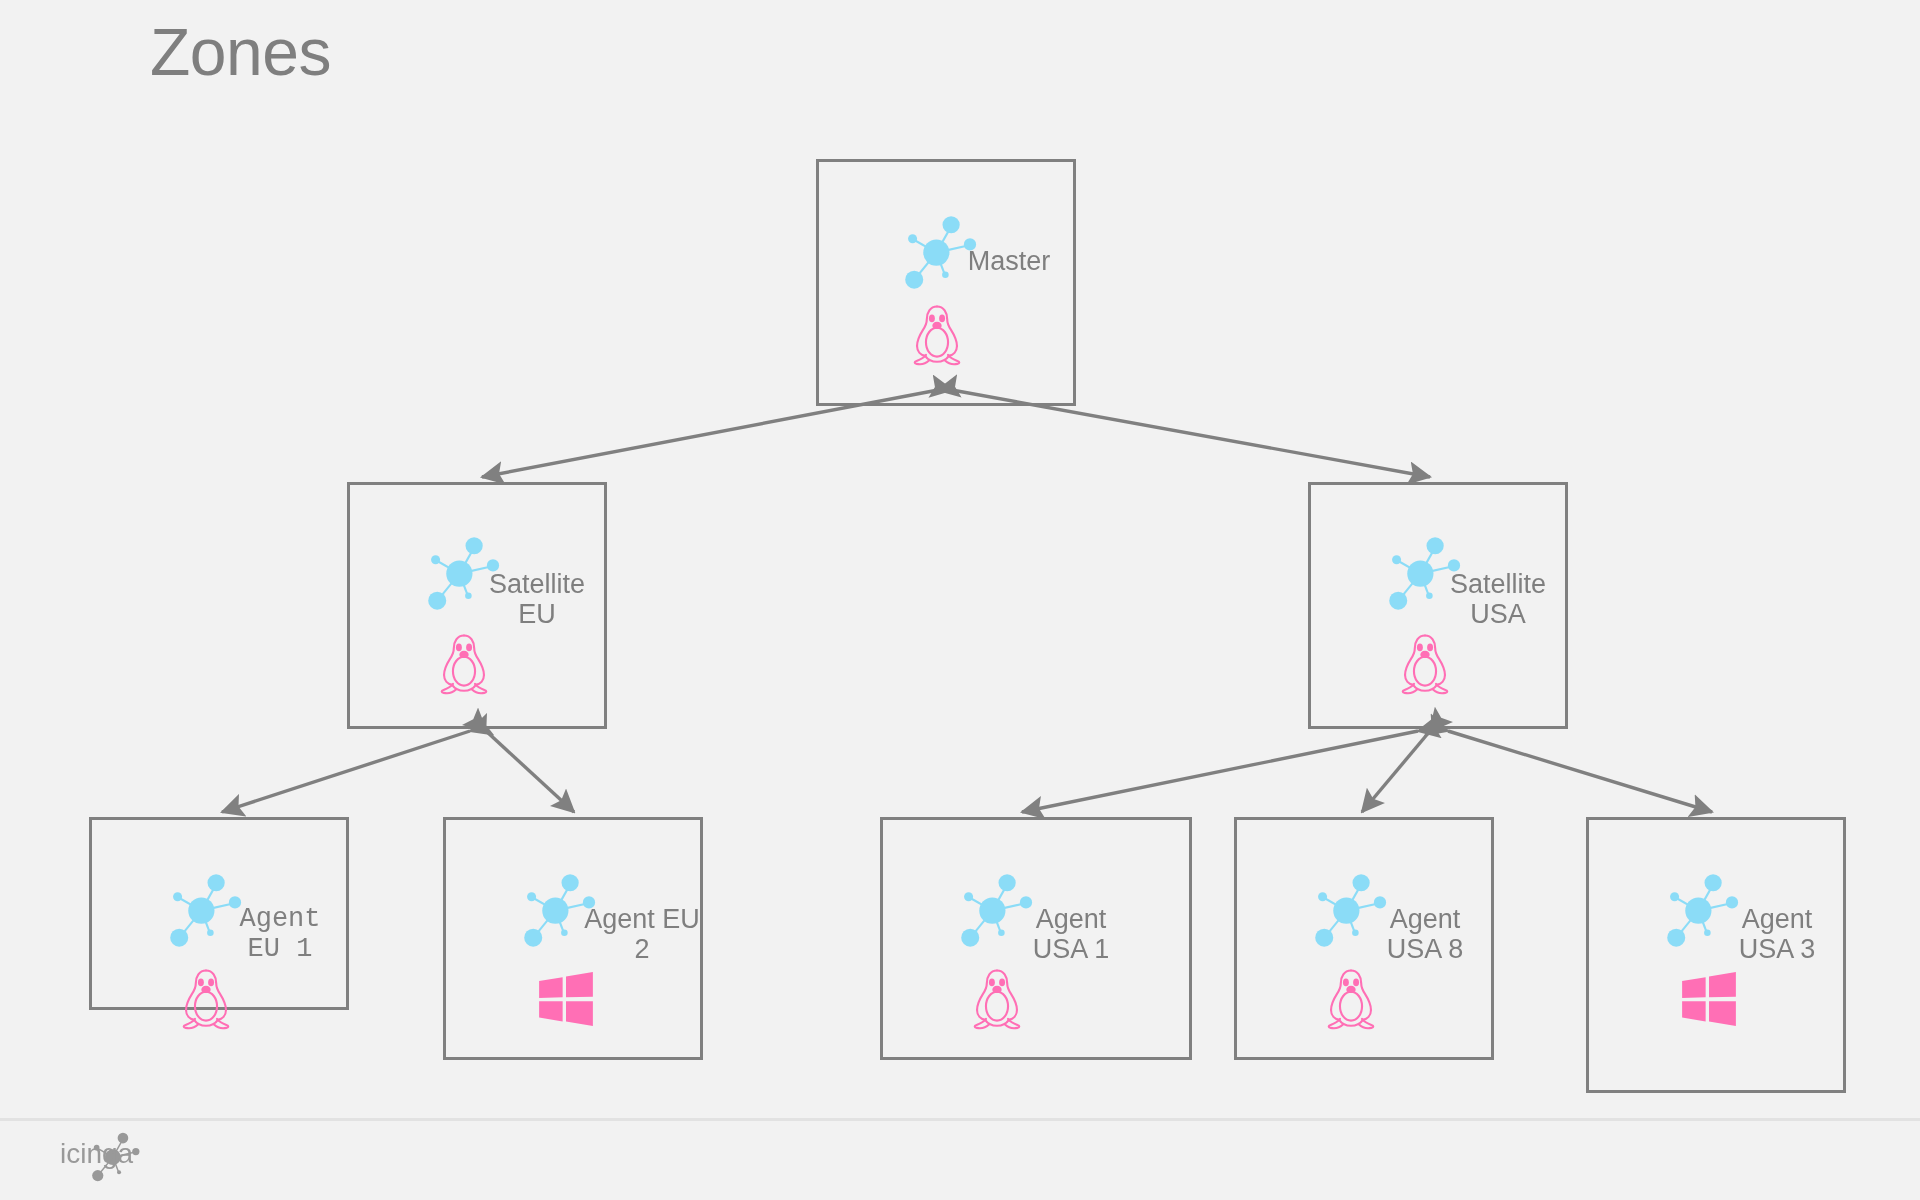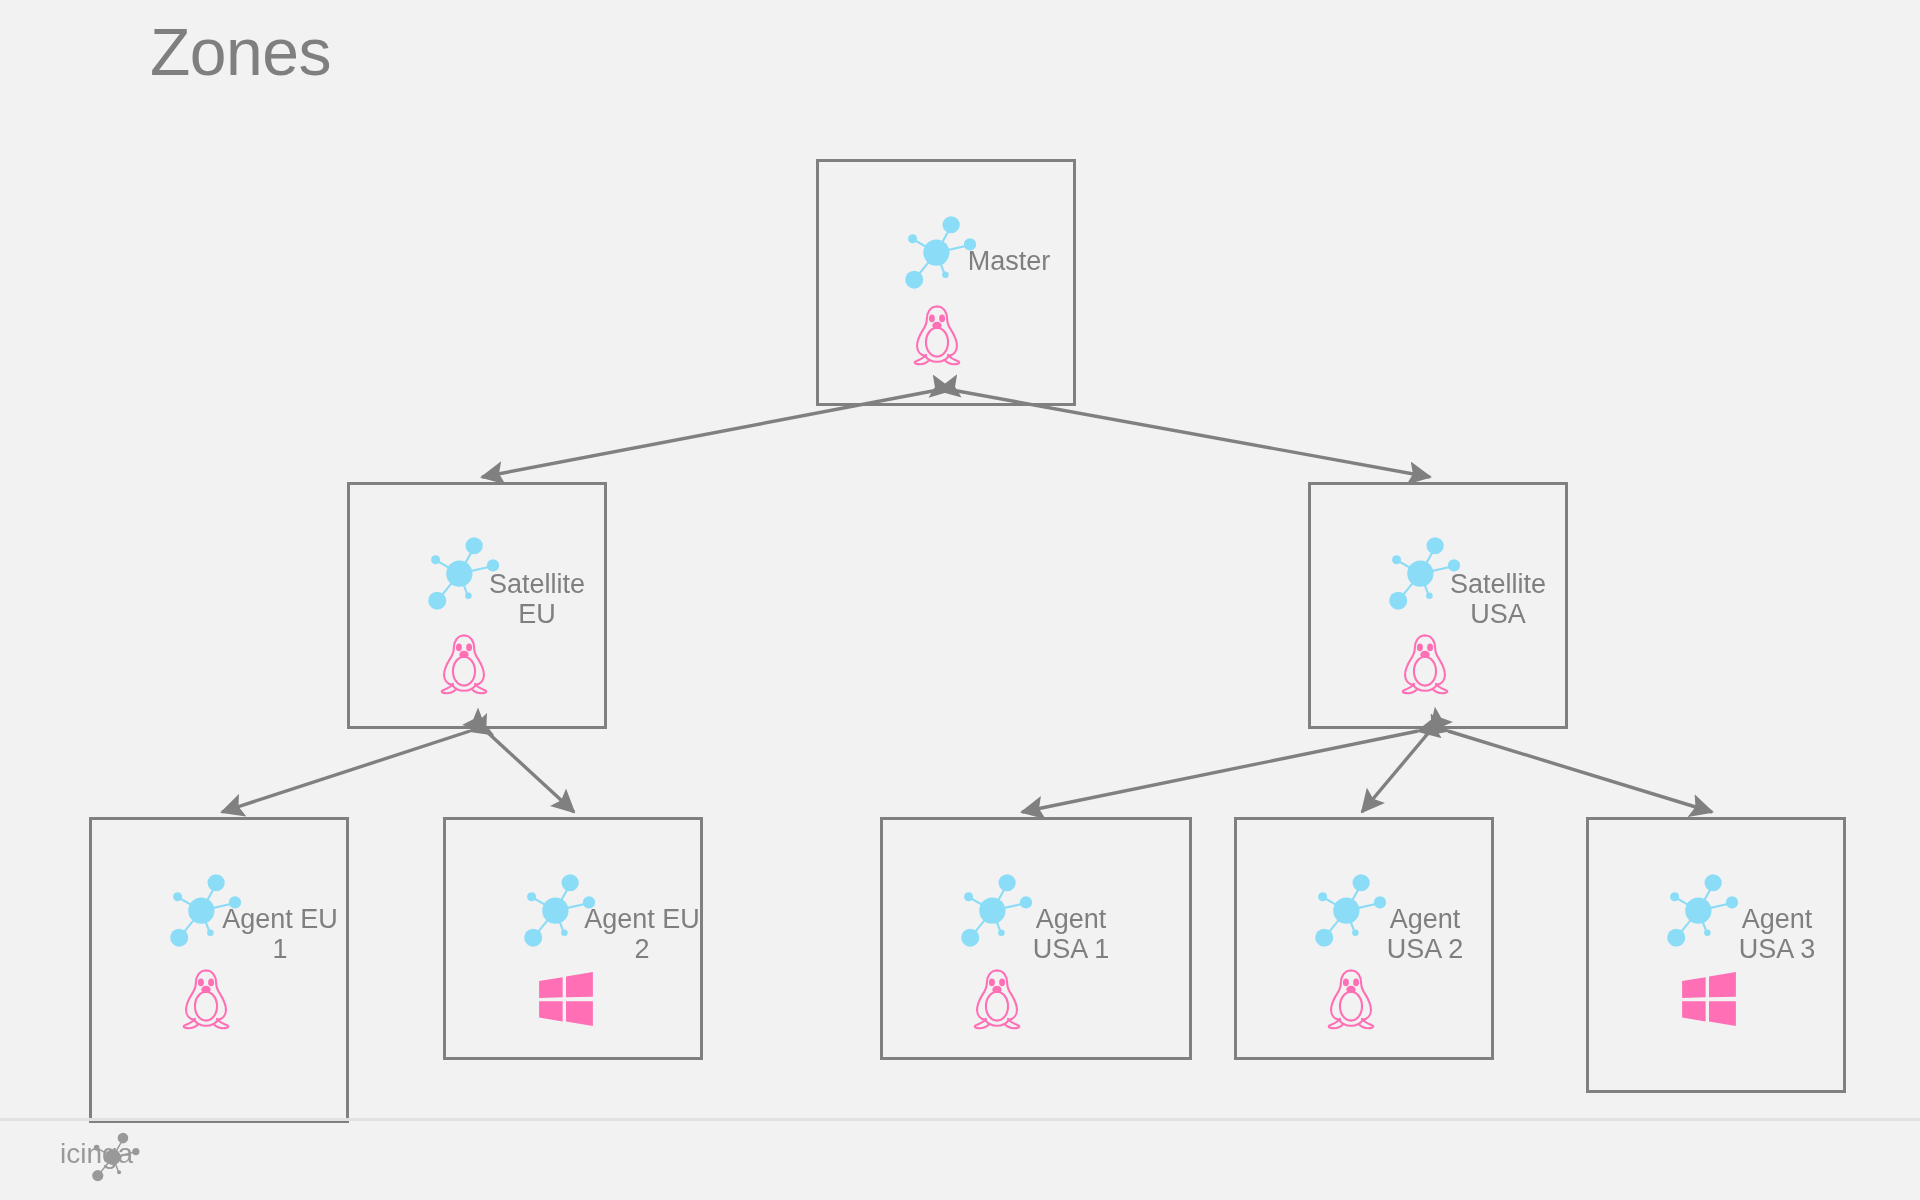--- a/index.html
+++ b/index.html
@@ -247,21 +247,21 @@
         </g>
         <g fill="#ff6fb5">
           <ellipse cx="48" cy="34" rx="7" ry="9"></ellipse>
           <ellipse cx="72" cy="34" rx="7" ry="9"></ellipse>
           <path d="M60 42 C53 42 49 47 49 51 C49 56 54 59 60 59 C66 59 71 56 71 51 C71 47 67 42 60 42 z"></path>
         </g>
       </svg>
     </div>
   </div>
 
-  <div class="node-box" style="left:89px; top:817px; width:260px; height:306px;">
+  <div class="node-box" style="left:89px; top:817px; width:260px; height:193px;font-family:Liberation Mono, monospace;">
     <div class="node-inner">
       <svg class="icinga-mark" style="left:70px; top:48px;" width="82" height="82" viewBox="0 0 100 100">
         <g stroke="#8bdcf7" stroke-width="2.6" fill="none">
           <line x1="48" y1="52" x2="66" y2="20"></line>
           <line x1="48" y1="52" x2="20" y2="36"></line>
           <line x1="48" y1="52" x2="88" y2="43"></line>
           <line x1="48" y1="52" x2="22" y2="84"></line>
           <line x1="48" y1="52" x2="58" y2="78"></line>
         </g>
         <g fill="#8bdcf7">
@@ -373,21 +373,21 @@
         </g>
         <g fill="#8bdcf7">
           <circle cx="48" cy="52" r="16"></circle>
           <circle cx="66" cy="18" r="10.5"></circle>
           <circle cx="19" cy="35" r="5.5"></circle>
           <circle cx="89" cy="42" r="7.5"></circle>
           <circle cx="21" cy="85" r="11"></circle>
           <circle cx="59" cy="79" r="4"></circle>
         </g>
       </svg>
-      <div class="node-label" style="left:124px; top:84px; width:128px;">Agent USA 2</div>
+      <div class="node-label" style="left:124px; top:84px; width:128px;">Agent USA 8</div>
       <svg class="os-mark" style="left:88px; top:148px;" width="52" height="62" viewBox="0 0 120 146">
         <g fill="none" stroke="#ff6fb5" stroke-width="5" stroke-linejoin="round" stroke-linecap="round">
           <path d="M60 6 C44 6 36 20 36 36 C36 46 33 52 27 61 C20 72 13 86 13 99 C13 112 22 120 32 122"></path>
           <path d="M60 6 C76 6 84 20 84 36 C84 46 87 52 93 61 C100 72 107 86 107 99 C107 112 98 120 88 122"></path>
           <path d="M32 122 C38 131 48 136 60 136 C72 136 82 131 88 122"></path>
           <path d="M34 120 C28 128 18 132 12 134 C6 136 6 140 12 141 C22 143 34 140 41 133"></path>
           <path d="M86 120 C92 128 102 132 108 134 C114 136 114 140 108 141 C98 143 86 140 79 133"></path>
           <ellipse cx="60" cy="90" rx="26" ry="34"></ellipse>
         </g>
         <g fill="#ff6fb5">

